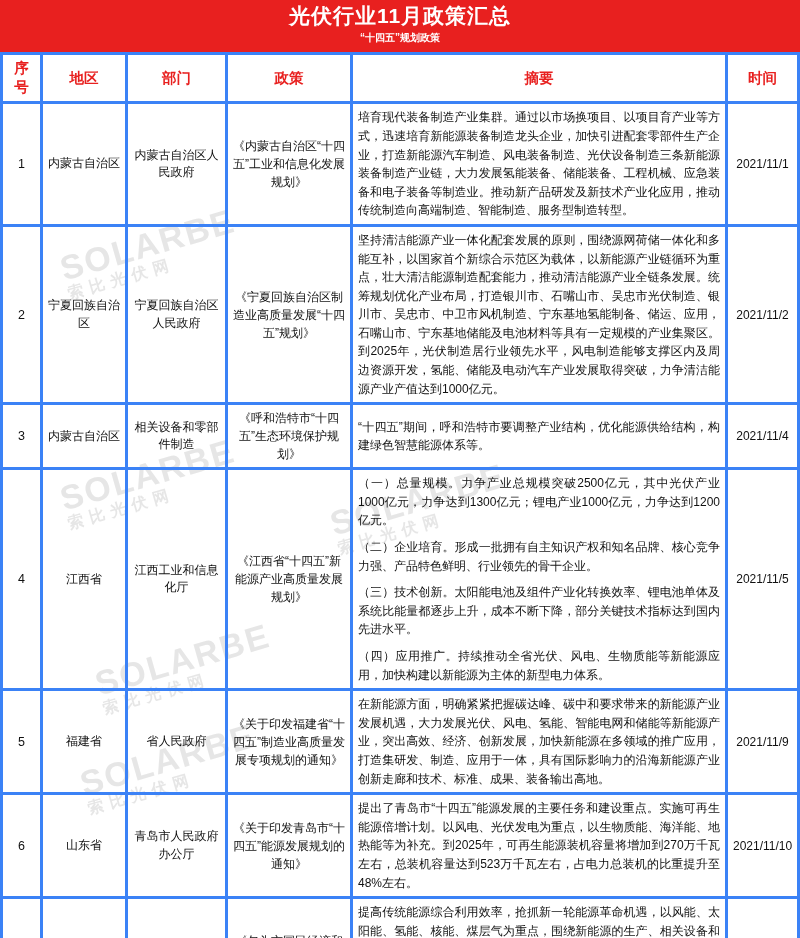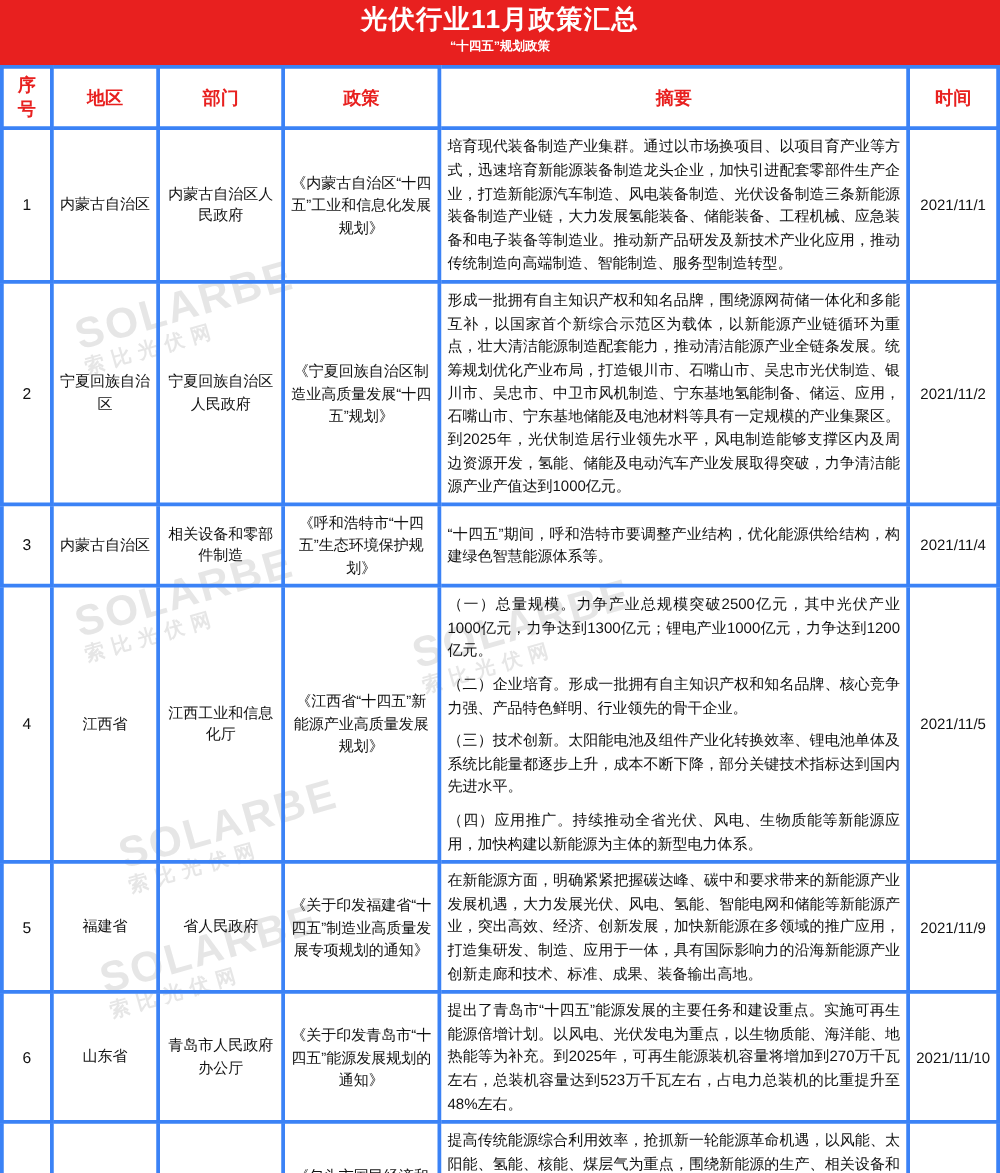--- a/index.html
+++ b/index.html
@@ -148,21 +148,21 @@
             <p>培育现代装备制造产业集群。通过以市场换项目、以项目育产业等方式，迅速培育新能源装备制造龙头企业，加快引进配套零部件生产企业，打造新能源汽车制造、风电装备制造、光伏设备制造三条新能源装备制造产业链，大力发展氢能装备、储能装备、工程机械、应急装备和电子装备等制造业。推动新产品研发及新技术产业化应用，推动传统制造向高端制造、智能制造、服务型制造转型。</p>
           </td>
           <td class="c-date">2021/11/1</td>
         </tr>
         <tr>
           <td class="c-idx">2</td>
           <td class="c-region">宁夏回族自治区</td>
           <td class="c-dept">宁夏回族自治区人民政府</td>
           <td class="c-policy">《宁夏回族自治区制造业高质量发展“十四五”规划》</td>
           <td class="c-summary">
-            <p>形成一批拥有自主知识产权和知名品牌，围绕源网荷储一体化和多能互补，以国家首个新综合示范区为载体，以新能源产业链循环为重点，壮大清洁能源制造配套能力，推动清洁能源产业全链条发展。统筹规划优化产业布局，打造银川市、石嘴山市、吴忠市光伏制造、银川市、吴忠市、中卫市风机制造、宁东基地氢能制备、储运、应用，石嘴山市、宁东基地储能及电池材料等具有一定规模的产业集聚区。到2025年，光伏制造居行业领先水平，风电制造能够支撑区内及周边资源开发，氢能、储能及电动汽车产业发展取得突破，力争清洁能源产业产值达到1000亿元。</p>
+            <p>坚持清洁能源产业一体化配套发展的原则，围绕源网荷储一体化和多能互补，以国家首个新综合示范区为载体，以新能源产业链循环为重点，壮大清洁能源制造配套能力，推动清洁能源产业全链条发展。统筹规划优化产业布局，打造银川市、石嘴山市、吴忠市光伏制造、银川市、吴忠市、中卫市风机制造、宁东基地氢能制备、储运、应用，石嘴山市、宁东基地储能及电池材料等具有一定规模的产业集聚区。到2025年，光伏制造居行业领先水平，风电制造能够支撑区内及周边资源开发，氢能、储能及电动汽车产业发展取得突破，力争清洁能源产业产值达到1000亿元。</p>
           </td>
           <td class="c-date">2021/11/2</td>
         </tr>
         <tr>
           <td class="c-idx">3</td>
           <td class="c-region">内蒙古自治区</td>
           <td class="c-dept">相关设备和零部件制造</td>
           <td class="c-policy">《呼和浩特市“十四五”生态环境保护规划》</td>
           <td class="c-summary">
             <p>“十四五”期间，呼和浩特市要调整产业结构，优化能源供给结构，构建绿色智慧能源体系等。</p>

